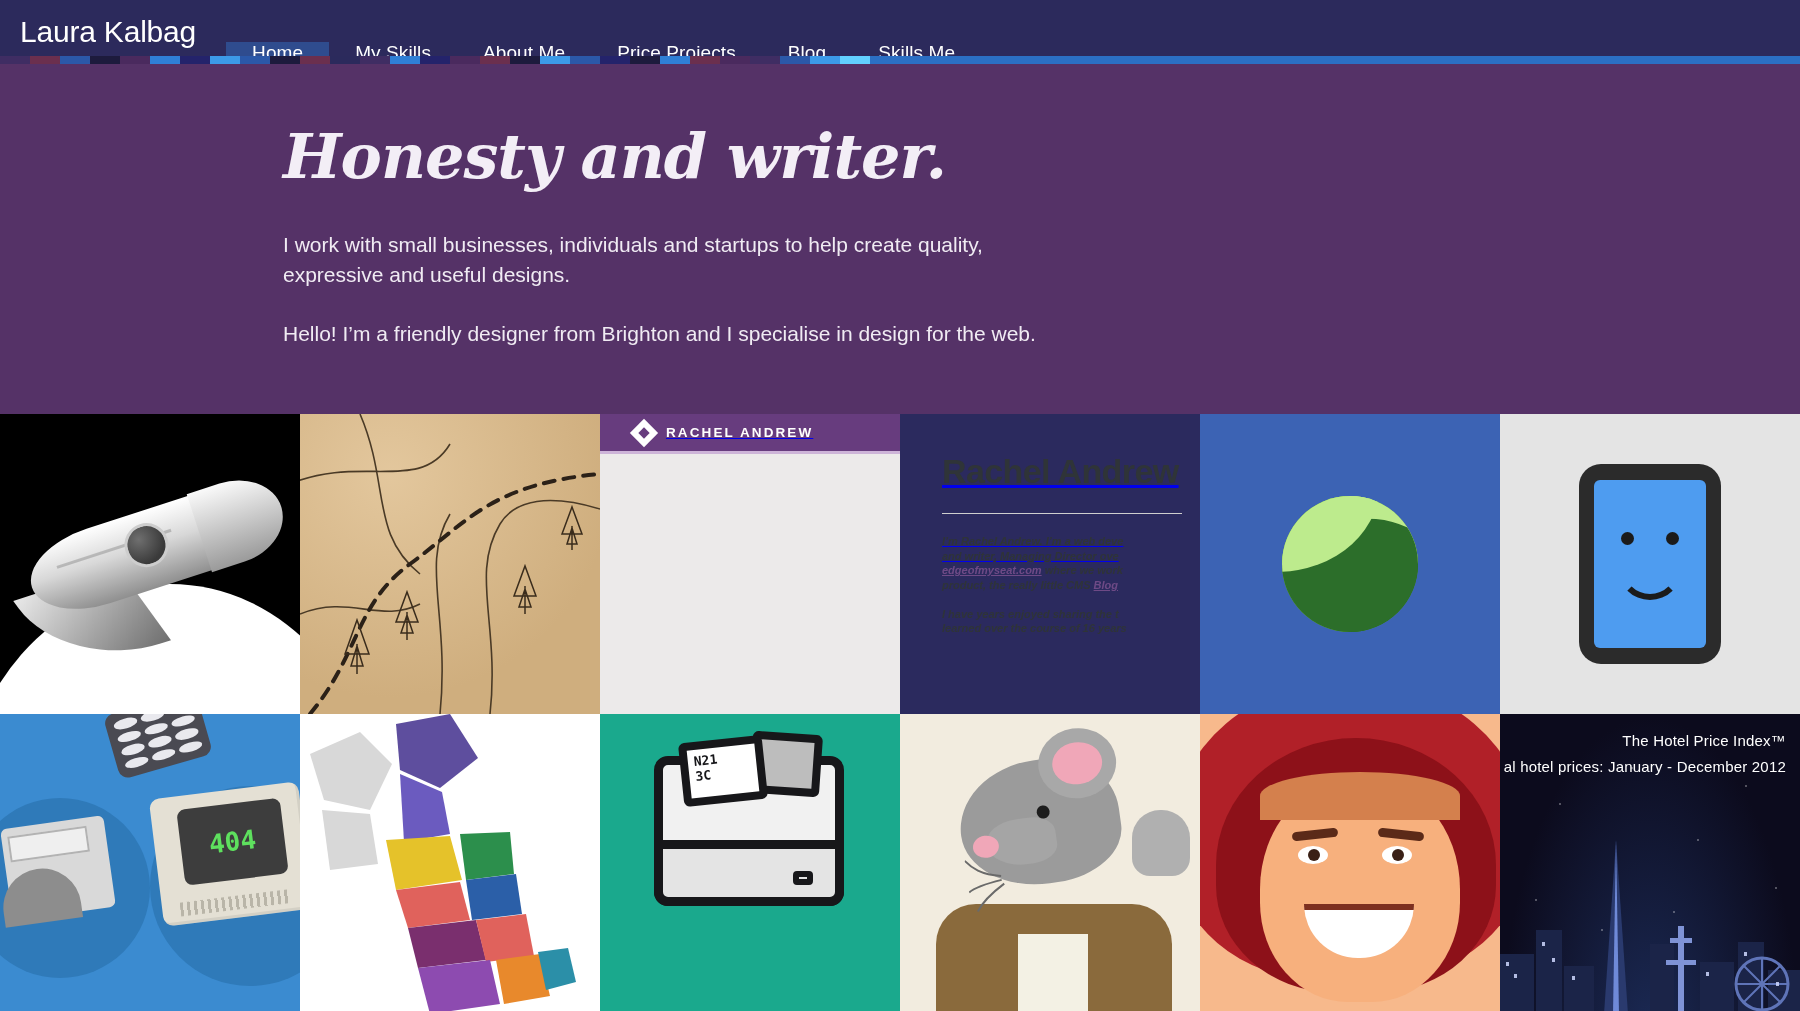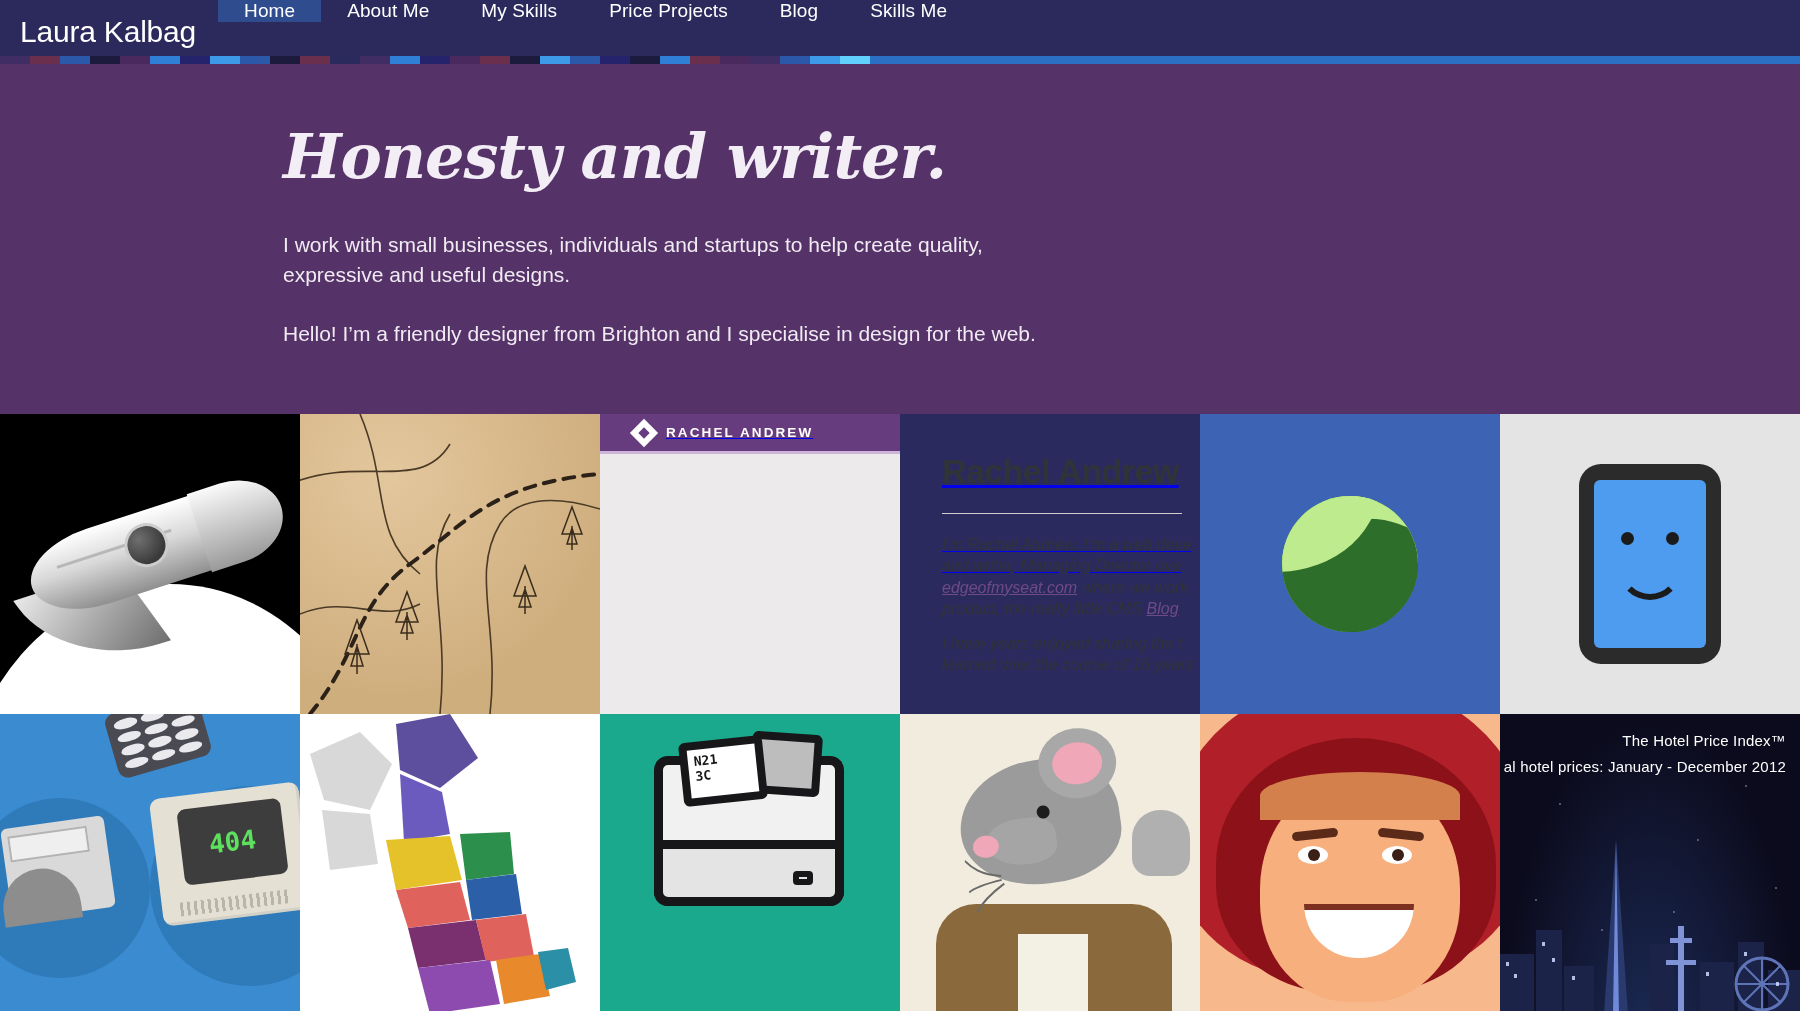--- a/index.html
+++ b/index.html
@@ -23,21 +23,21 @@
   .brand {
     display: flex; align-items: center;
     padding: 0 22px 0 20px;
     color: #ffffff;
     font-size: 30px;
     font-weight: normal;
     letter-spacing: -0.2px;
     font-family: "Liberation Sans", sans-serif;
     white-space: nowrap;
   }
-  .navlinks { display: flex; align-items: flex-start; }
+  .navlinks { display: flex; align-items: flex-end; margin-left: 8px; }
   .navlink {
     display: flex; align-items: center;
     padding: 0 26px;
     color: #ffffff;
     font-size: 19px;
     font-weight: 500;
     text-decoration: none;
     white-space: nowrap;
     letter-spacing: .1px;
   }
@@ -157,22 +157,22 @@
     color:#fff; font-size: 13.5px; font-weight: bold; letter-spacing: 2.1px;
     white-space: nowrap;
   }
   .ra-body { padding: 38px 0 0 42px; }
   .ra-h1 {
     font-size: 34px; font-weight: bold; color: #2f3438;
     letter-spacing: -0.6px; white-space: nowrap;
   }
   .ra-rule { height:1px; background:#cfcfcf; margin: 22px 18px 20px 0; }
   .ra-p {
-    font-size: 16px; font-style: italic; color: #2f3438;
-    line-height: 1.33; font-weight: 400; white-space: nowrap;
+    font-size: 11px; font-style: italic; color: #2f3438;
+    line-height: 1.33; font-weight: 700; white-space: nowrap;
   }
   .ra-p a { color:#6e4a86; font-style: italic; }
 
   
   .t-green { background: #3c63b4; display:flex; align-items:center; justify-content:center; }
   .t-green .disc {
     width: 136px; height: 136px; border-radius: 50%;
     position: relative; overflow: hidden; background: #7bc043;
   }
   .t-green .q1 { position:absolute; left:0; top:0; width:50%; height:50%; background:#8ccc4b; }
@@ -387,22 +387,22 @@
   }
   .t-hotel .skyline { position:absolute; left:0; bottom:0; width:300px; height:180px; }
 </style>
 </head>
 <body>
 
 <div class="nav">
   <div class="brand">Laura Kalbag</div>
   <div class="navlinks">
     <a class="navlink active" href="#">Home</a>
+    <a class="navlink" href="#">My Skills</a>
     <a class="navlink" href="#">About Me</a>
-    <a class="navlink" href="#">My Skills</a>
     <a class="navlink" href="#">Price Projects</a>
     <a class="navlink" href="#">Blog</a>
     <a class="navlink" href="#">Skills Me</a>
   </div>
   <div class="pixelstrip" id="pixelstrip">
       <i style="width: 30px; background: rgb(63, 45, 99);"></i>
       <i style="width: 30px; background: rgb(107, 47, 78);"></i>
       <i style="width: 30px; background: rgb(43, 88, 168);"></i>
       <i style="width: 30px; background: rgb(29, 27, 61);"></i>
       <i style="width: 30px; background: rgb(74, 42, 94);"></i>

